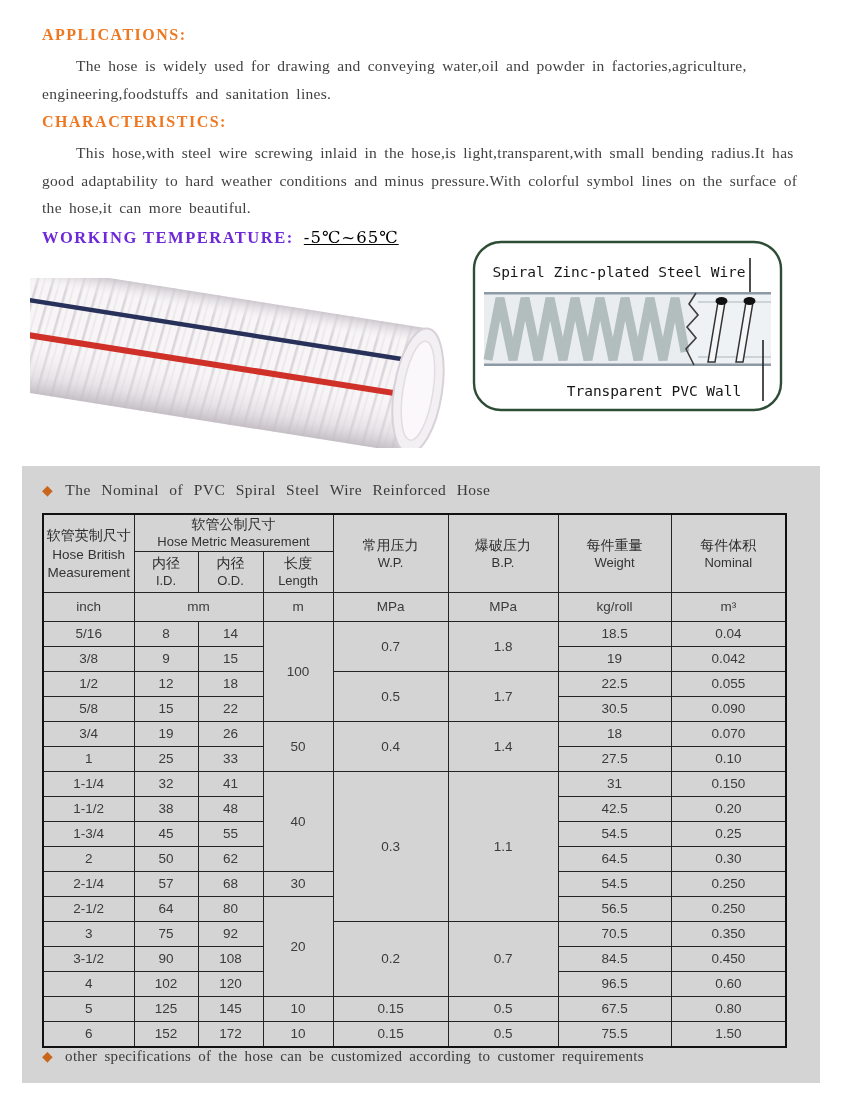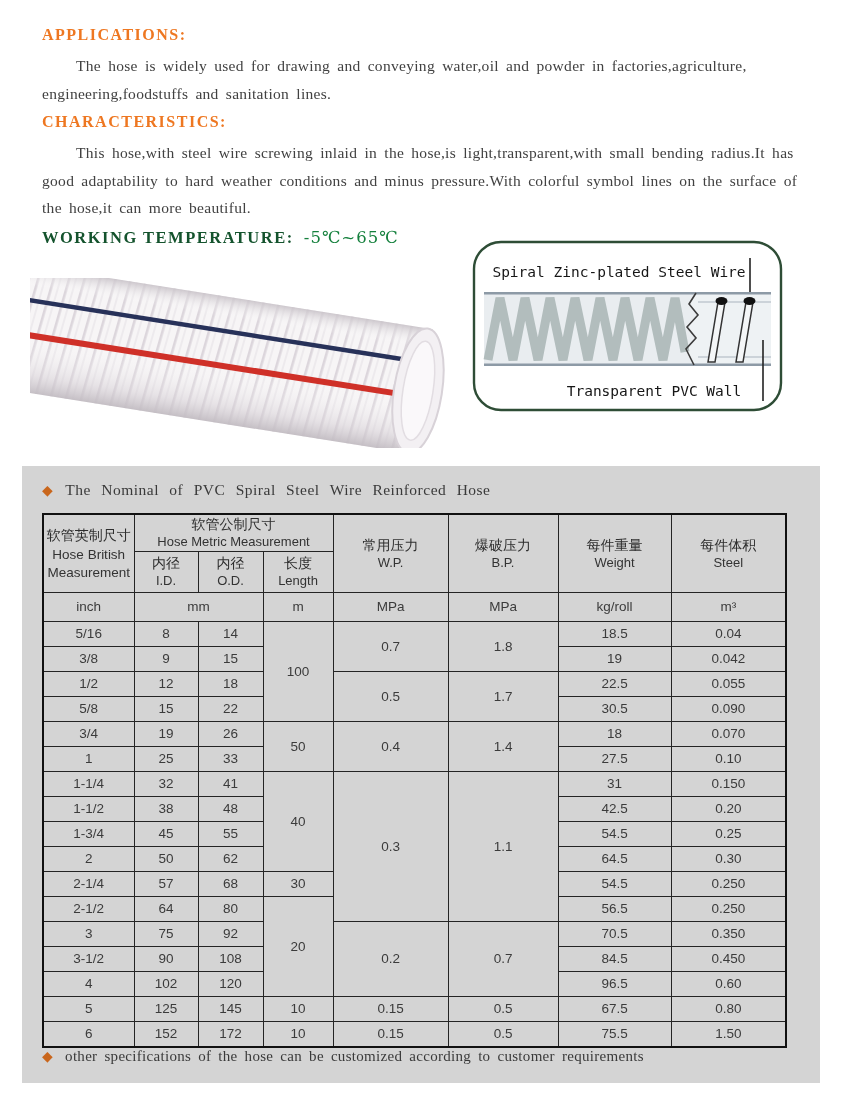--- a/index.html
+++ b/index.html
@@ -11,22 +11,22 @@
   .content{padding:26px 28px 0 42px;}
   .orange-heading{
     color:#ee7721;font-size:16px;font-weight:bold;letter-spacing:1.5px;
     word-spacing:3px;margin:0 0 8px 0;
   }
   .para{
     font-size:15.5px;line-height:27.5px;margin:0 0 6px 0;
     text-indent:34px;word-spacing:3px;letter-spacing:0.3px;color:#414141;
   }
   .wt-line{margin-top:6px;font-size:16.5px;}
-  .wt-label{color:#14532d;font-weight:bold;letter-spacing:1.5px;}
-  .wt-value{color:#15803d;font-family:"DejaVu Serif","DejaVu Sans",serif;letter-spacing:1px;margin-left:6px;}
+  .wt-label{color:#6d28d9;font-weight:bold;letter-spacing:1.5px;}
+  .wt-value{color:#000000;font-family:"DejaVu Serif","DejaVu Sans",serif;letter-spacing:1px;margin-left:6px;text-decoration:underline;}
   .media-row{display:flex;align-items:flex-start;margin-top:6px;height:198px;}
   .hose-wrap{margin:24px 0 0 -12px;}
   .diagram-wrap{margin-left:27px;margin-top:-14px;}
   .panel{
     margin:14px 0 0 22px;width:798px;box-sizing:border-box;
     background:#d4d4d4;padding:15px 0 18px 20px;
   }
   .panel-title{font-size:15.5px;color:#3a3a3a;word-spacing:6px;letter-spacing:0.5px;}
   .diamond{color:#c9661c;font-size:14px;margin-right:12px;font-family:"DejaVu Sans",sans-serif;}
   .footnote{font-size:15px;color:#3a3a3a;word-spacing:3px;letter-spacing:0.3px;}
@@ -153,21 +153,21 @@
         <th rowspan="2">
           <span class="cn">爆破压力</span>
           <span class="en">B.P.</span>
         </th>
         <th rowspan="2">
           <span class="cn">每件重量</span>
           <span class="en">Weight</span>
         </th>
         <th rowspan="2">
           <span class="cn">每件体积</span>
-          <span class="en">Steel</span>
+          <span class="en">Nominal</span>
         </th>
       </tr>
       <tr class="h-sub">
         <th>
           <span class="cn">内径</span>
           <span class="en">I.D.</span>
         </th>
         <th>
           <span class="cn">内径</span>
           <span class="en">O.D.</span>

